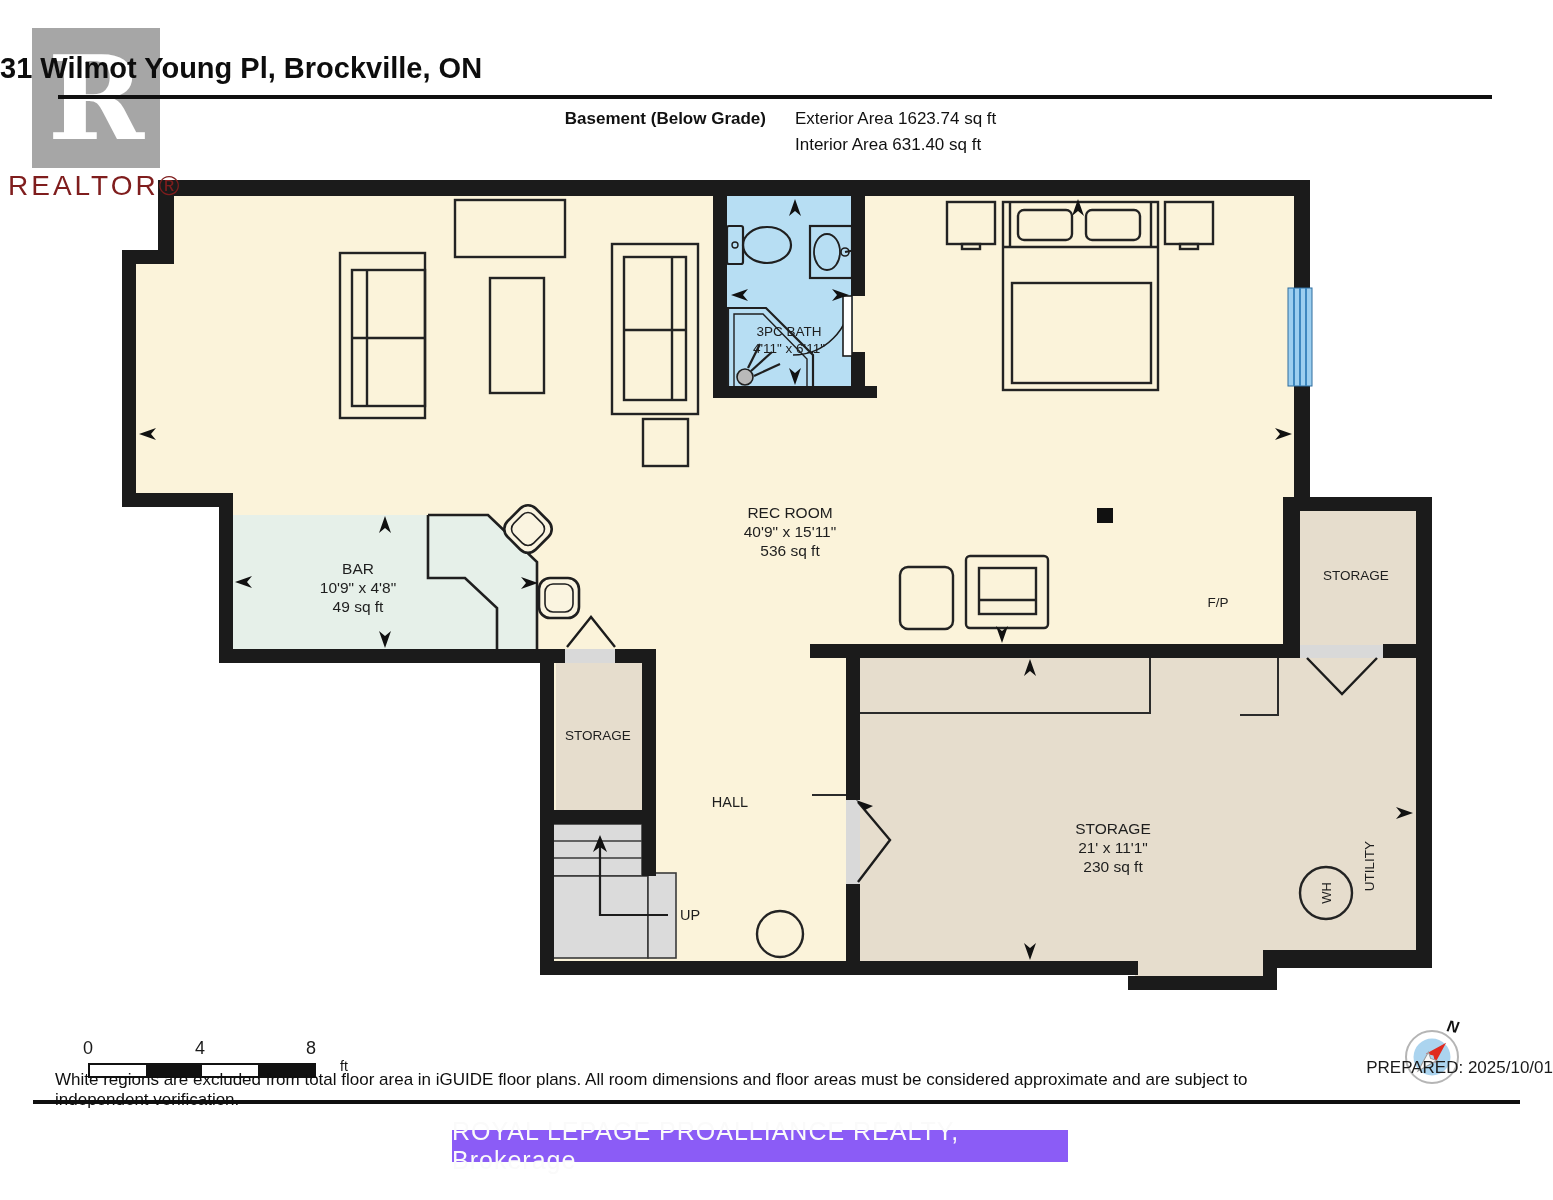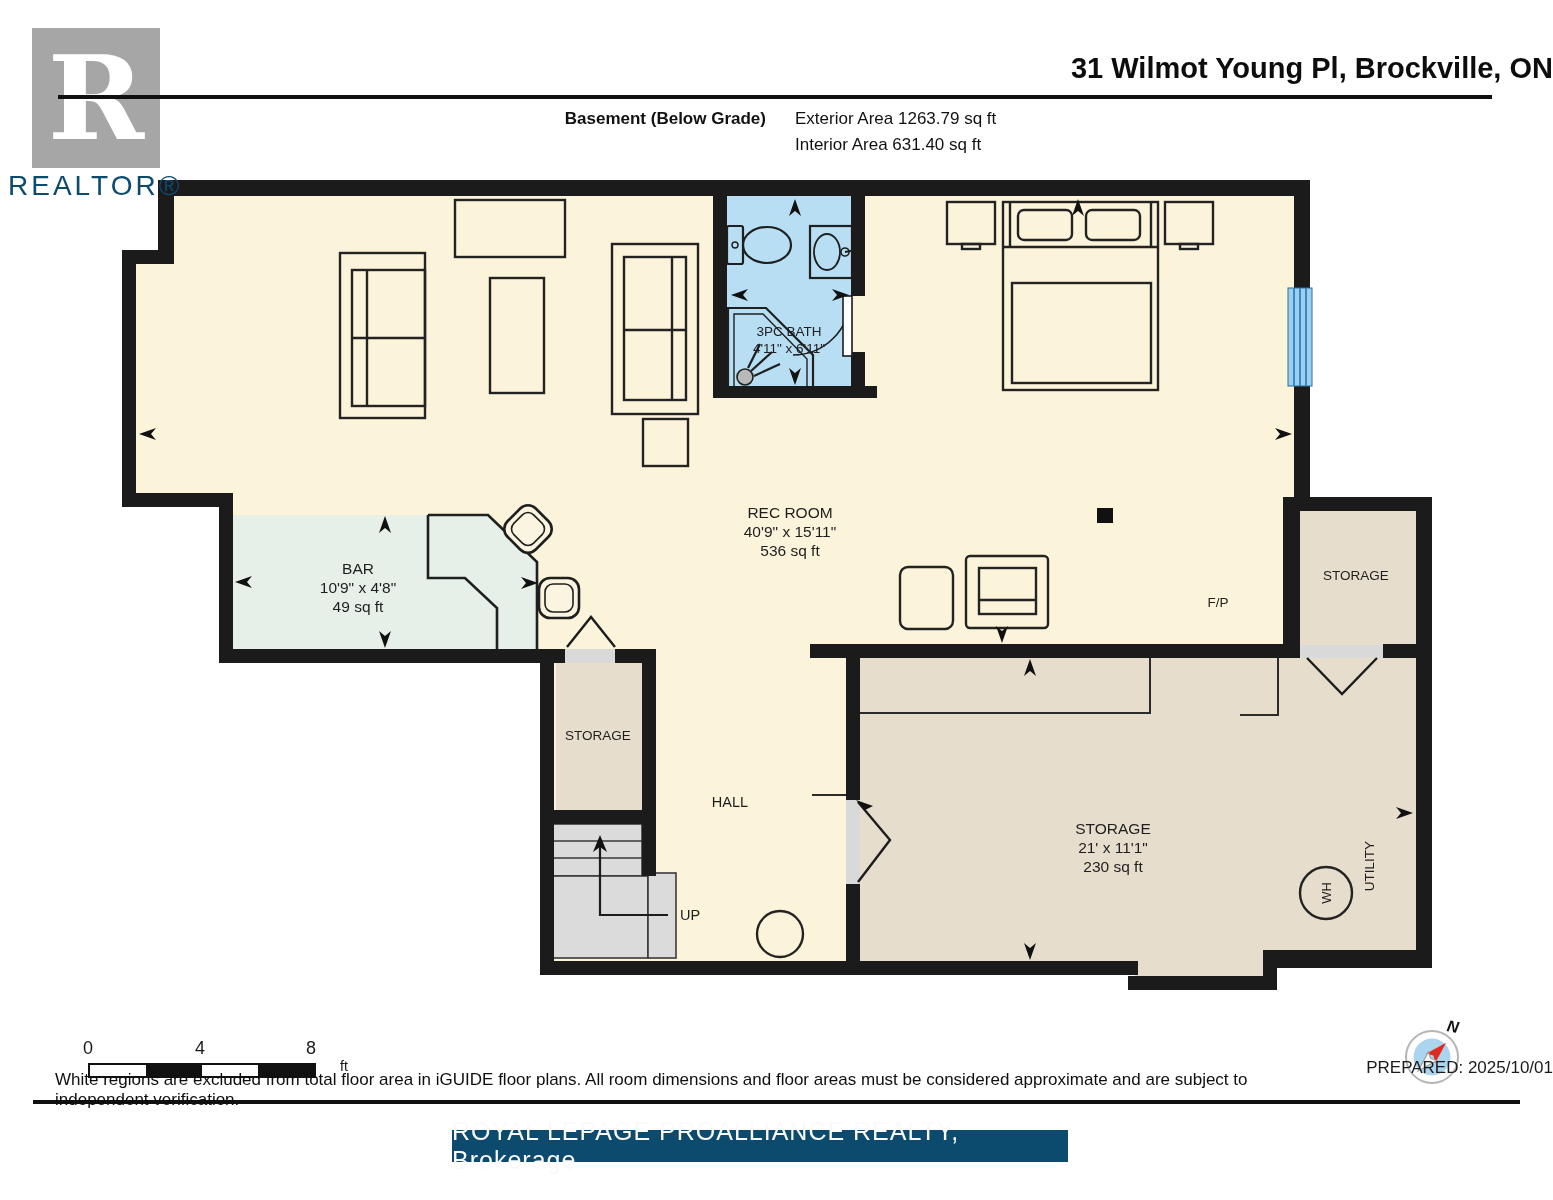--- a/index.html
+++ b/index.html
@@ -3,38 +3,38 @@
 <meta charset="utf-8">
 <style>
   html,body{margin:0;padding:0;background:#ffffff;}
   .page{position:relative;width:1553px;height:1200px;background:#ffffff;overflow:hidden;
         font-family:"Liberation Sans", sans-serif;color:#111;}
   .abs{position:absolute;}
   
   .logo-box{left:32px;top:28px;width:128px;height:140px;background:#a6a6a6;
             display:flex;align-items:center;justify-content:center;}
   .logo-r{font-family:"DejaVu Serif", serif;font-weight:bold;font-size:116px;color:#ffffff;line-height:1;}
-  .brand{left:8px;top:170px;width:200px;font-size:28px;letter-spacing:3px;color:#0c4a6e;}
-  .title{left:0;top:52px;width:100%;text-align:right;font-size:29px;font-weight:bold;color:#0d0d0d;}
+  .brand{left:8px;top:170px;width:200px;font-size:28px;letter-spacing:3px;color:#7f1d1d;}
+  .title{left:0;top:52px;width:100%;text-align:left;font-size:29px;font-weight:bold;color:#0d0d0d;}
   .rule-top{left:58px;top:95px;width:1434px;height:4px;background:#101010;}
   .floor-label{left:408px;top:109px;width:358px;text-align:right;font-size:17px;font-weight:bold;}
   .area-line1{left:795px;top:109px;font-size:17px;}
   .area-line2{left:795px;top:135px;font-size:17px;}
   
   .sb-num{top:1038px;font-size:18px;color:#1a1a1a;}
   .sb-bar{left:88px;top:1063px;width:224px;height:11px;border:2px solid #111;display:flex;}
   .sb-cell{flex:1 1 25%;}
   .sb-ft{left:340px;top:1058px;font-size:14px;}
   .prepared{left:0;top:1058px;width:100%;text-align:right;font-size:17px;color:#1a1a1a;}
   
   .north{left:1447px;top:1018px;font-size:16px;font-style:italic;font-weight:bold;transform:rotate(10deg);}
   
   .rule-bottom{left:33px;top:1100px;width:1487px;height:4px;background:#101010;}
   .disclaimer{left:55px;top:1070px;width:1200px;font-size:17px;color:#0f0f0f;}
-  .watermark{left:452px;top:1130px;width:616px;height:32px;background:#0c4a6e;
+  .watermark{left:452px;top:1130px;width:616px;height:32px;background:#8b5cf6;
              display:flex;align-items:center;justify-content:center;
              font-size:25px;letter-spacing:1px;color:#fafafa;}
   svg text{font-family:"Liberation Sans", sans-serif;fill:#1e1e1e;}
 </style>
 </head>
 <body>
 
 <div class="page">
 
   <svg class="abs" style="left:0;top:0" width="1553" height="1200" viewBox="0 0 1553 1200">
@@ -257,21 +257,21 @@
   </svg>
 
   <div class="abs logo-box">
     <span class="logo-r">R</span>
   </div>
   <div class="abs brand">REALTOR®</div>
 
   <div class="abs title">31 Wilmot Young Pl, Brockville, ON</div>
   <div class="abs rule-top"></div>
   <div class="abs floor-label">Basement (Below Grade)</div>
-  <div class="abs area-line1">Exterior Area 1263.79 sq ft</div>
+  <div class="abs area-line1">Exterior Area 1623.74 sq ft</div>
   <div class="abs area-line2">Interior Area 631.40 sq ft</div>
 
   <div class="abs sb-num" style="left:83px">0</div>
   <div class="abs sb-num" style="left:195px">4</div>
   <div class="abs sb-num" style="left:306px">8</div>
   <div class="abs sb-bar">
     <div class="sb-cell" style="background:#fff"></div>
     <div class="sb-cell" style="background:#111"></div>
     <div class="sb-cell" style="background:#fff"></div>
     <div class="sb-cell" style="background:#111"></div>

